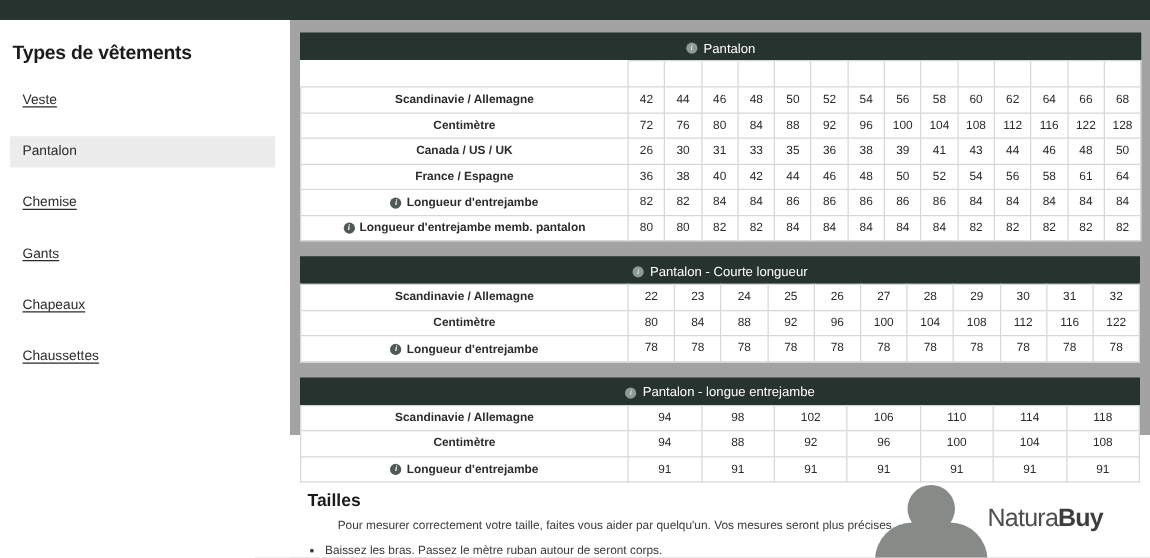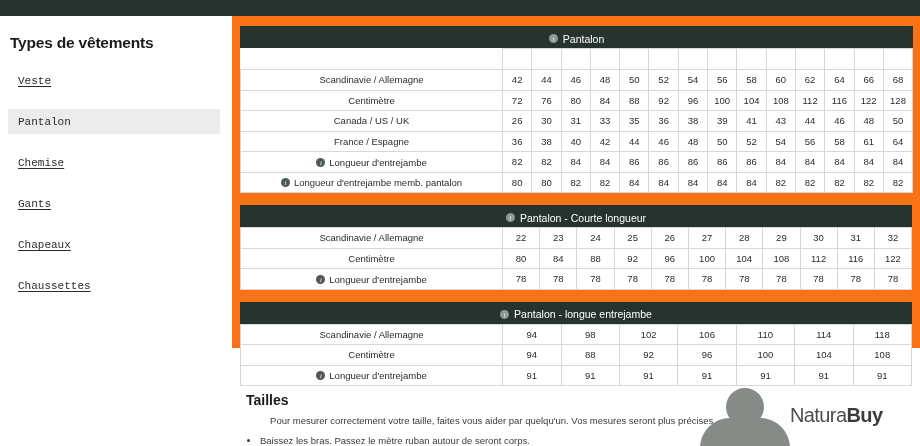--- a/index.html
+++ b/index.html
@@ -6,21 +6,21 @@
   html, body {
     margin: 0; padding: 0;
     width: 920px; height: 446px;
     background: #ffffff;
     font-family: "Liberation Sans", sans-serif;
     overflow: hidden;
   }
   #root {
     position: relative;
     width: 920px; height: 348px;
-    background: #f97316;
+    background: #a3a3a3;
   }
   .topbar {
     position: absolute; left: 0; top: 0;
     width: 920px; height: 16px;
     background: #27332e;
   }
   
   .sidebar {
     position: absolute; left: 0; top: 16px;
     width: 232px; height: 430px;
@@ -38,21 +38,20 @@
     height: 25px;
     line-height: 25px;
     padding-left: 18px;
     font-size: 11px;
     color: #2b2b2b;
     margin-bottom: 16px;
   }
   .nav-item .lbl {
     text-decoration: underline;
     text-underline-offset: 2px;
-    font-family: Liberation Mono, monospace;
   }
   .nav-item.active {
     background: #ececec;
     margin-left: 8px;
     width: 212px;
     padding-left: 10px;
   }
   .nav-item.active .lbl { text-decoration: none; }
   
   .content {
@@ -88,20 +87,21 @@
     font-weight: normal;
     padding: 0 1px;
     overflow: hidden;
     white-space: nowrap;
   }
   table.sz thead th { height: 21px; color: #2b2b2b; padding-left: 33px; }
   table.sz thead th.blank { border-left-color: #ffffff; border-top-color:#ffffff; }
   table.sz tbody td.rowlabel {
     text-align: center;
     font-size: 9.5px;
+    font-weight: bold;
   }
   .rl-inner { display: inline-flex; align-items: center; gap: 4px; justify-content: center; }
   .info-dot {
     display: inline-block;
     width: 9px; height: 9px;
     border-radius: 50%;
     background: #4f5a54;
     color: #ffffff;
     font-size: 6.5px;
     line-height: 9px;

